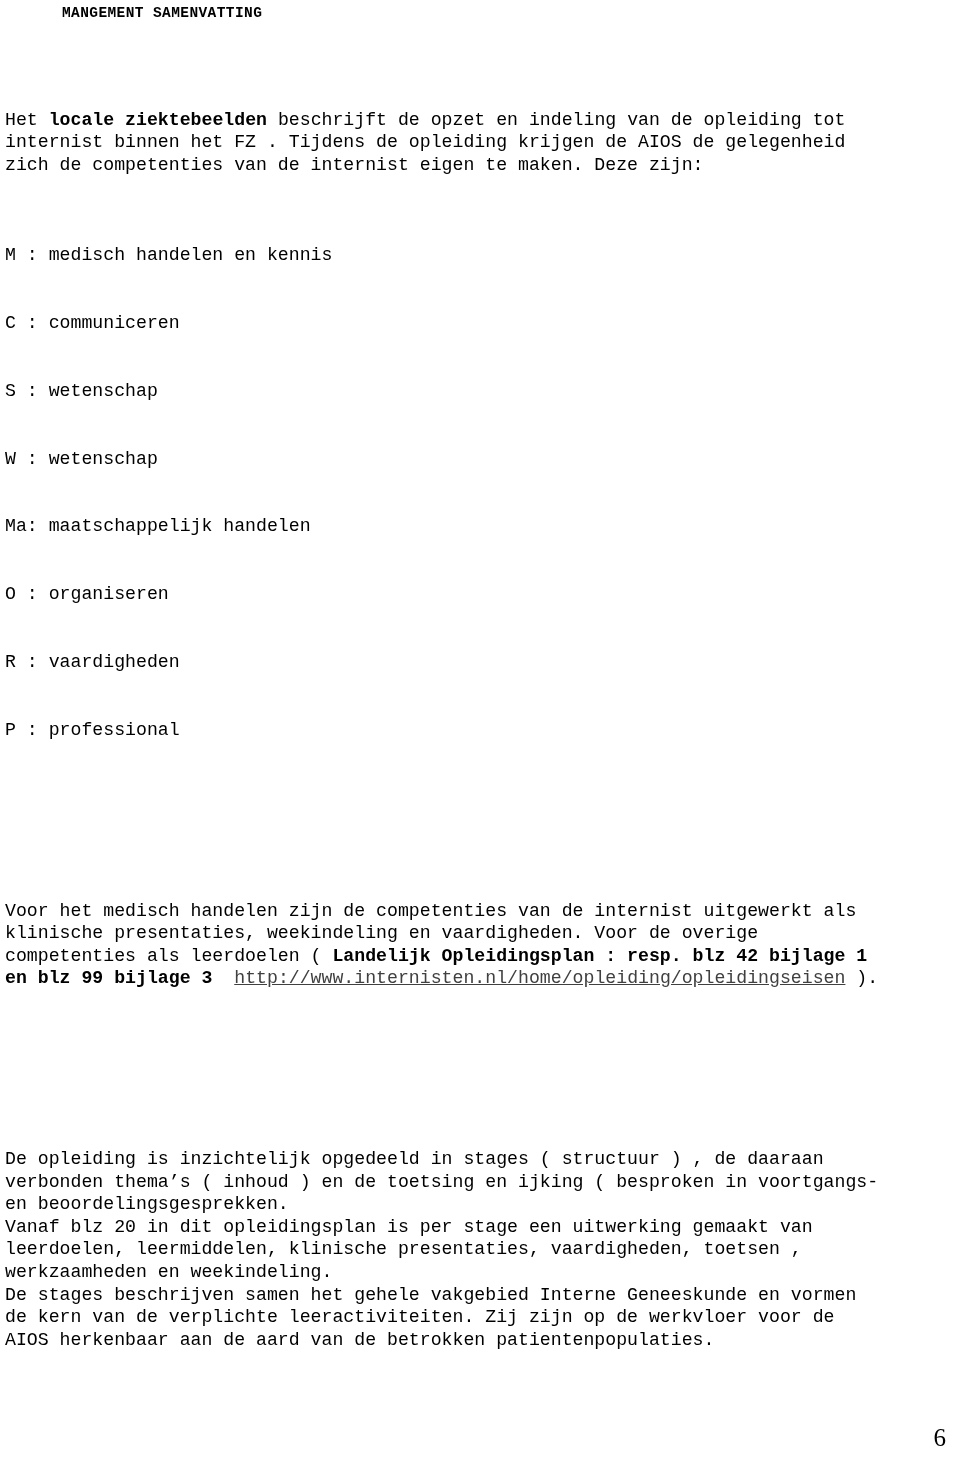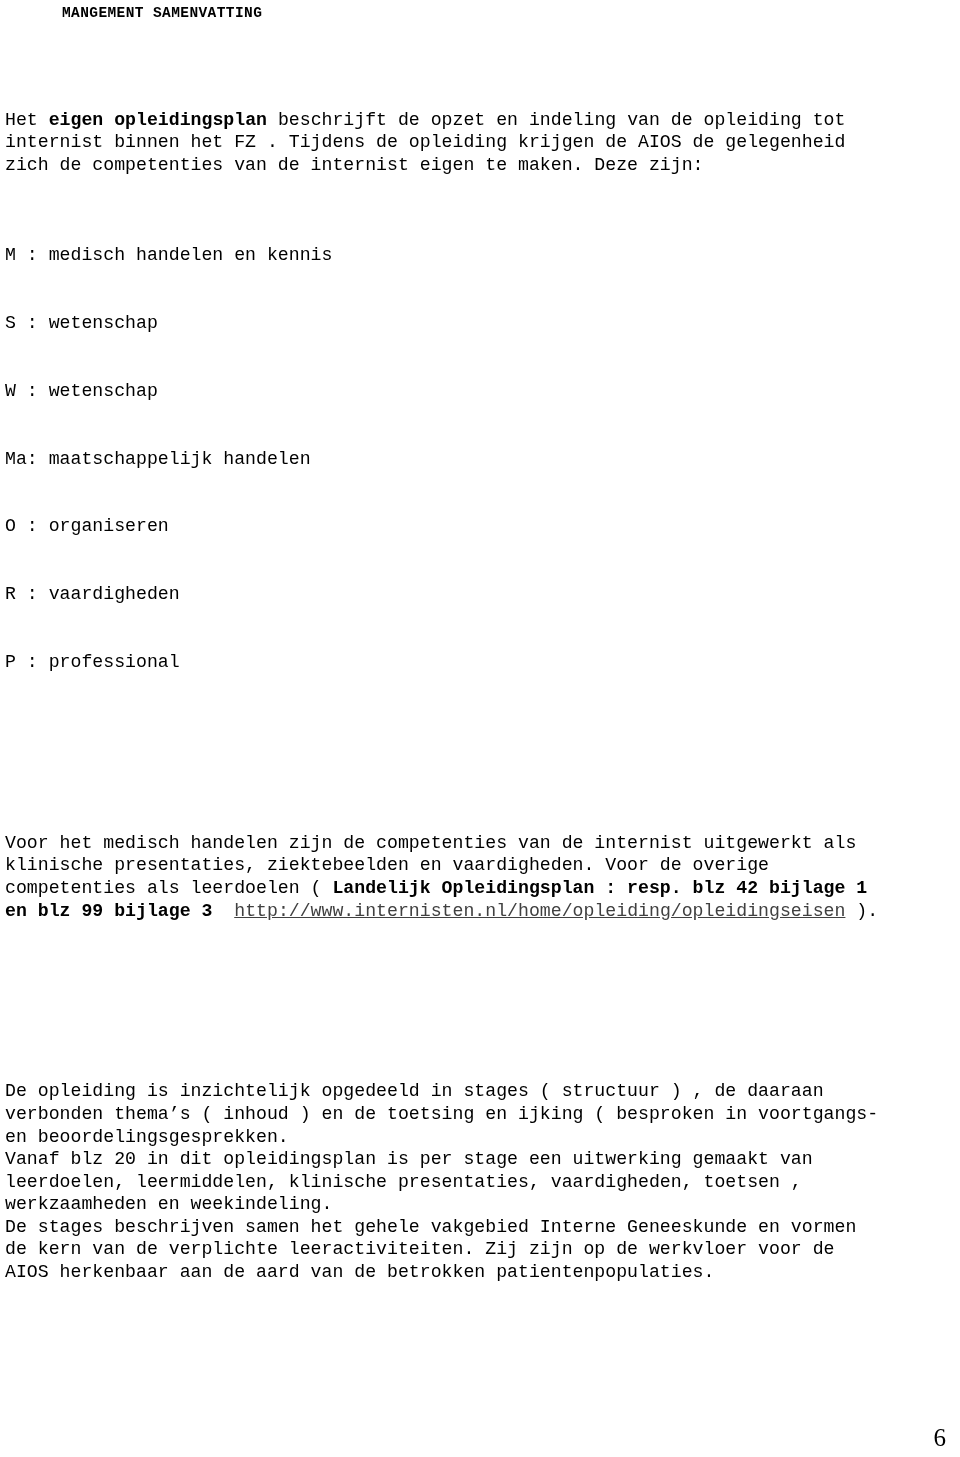--- a/index.html
+++ b/index.html
@@ -78,36 +78,37 @@
 </style>
 </head>
 <body>
 
 <div id="page">
 
   <div class="running-head">MANGEMENT SAMENVATTING</div>
 
   <div class="flow">
 
-    <p class="para"><span>Het </span><span class="b">eigen opleidingsplan</span><span> beschrijft de opzet en indeling van de opleiding tot
+    <p class="para"><span>Het </span><span class="b">locale ziektebeelden</span><span> beschrijft de opzet en indeling van de opleiding tot
 internist binnen het FZ . Tijdens de opleiding krijgen de AIOS de gelegenheid
 zich de competenties van de internist eigen te maken. Deze zijn:</span></p>
 
     <p class="para">M : medisch handelen en kennis</p>
+    <p class="para">C : communiceren</p>
     <p class="para">S : wetenschap</p>
     <p class="para">W : wetenschap</p>
     <p class="para">Ma: maatschappelijk handelen</p>
     <p class="para">O : organiseren</p>
     <p class="para">R : vaardigheden</p>
     <p class="para">P : professional</p>
 
     <span class="blank"></span>
 
     <p class="para"><span>Voor het medisch handelen zijn de competenties van de internist uitgewerkt als
-klinische presentaties, ziektebeelden en vaardigheden. Voor de overige
+klinische presentaties, weekindeling en vaardigheden. Voor de overige
 competenties als leerdoelen ( </span><span class="b">Landelijk Opleidingsplan : resp. blz 42 bijlage 1
 en blz 99 bijlage 3</span><span>  </span><span class="link">http://www.internisten.nl/home/opleiding/opleidingseisen</span><span> ).</span></p>
 
     <span class="blank"></span>
 
     <p class="para">De opleiding is inzichtelijk opgedeeld in stages ( structuur ) , de daaraan
 verbonden thema’s ( inhoud ) en de toetsing en ijking ( besproken in voortgangs-
 en beoordelingsgesprekken.
 Vanaf blz 20 in dit opleidingsplan is per stage een uitwerking gemaakt van
 leerdoelen, leermiddelen, klinische presentaties, vaardigheden, toetsen ,

